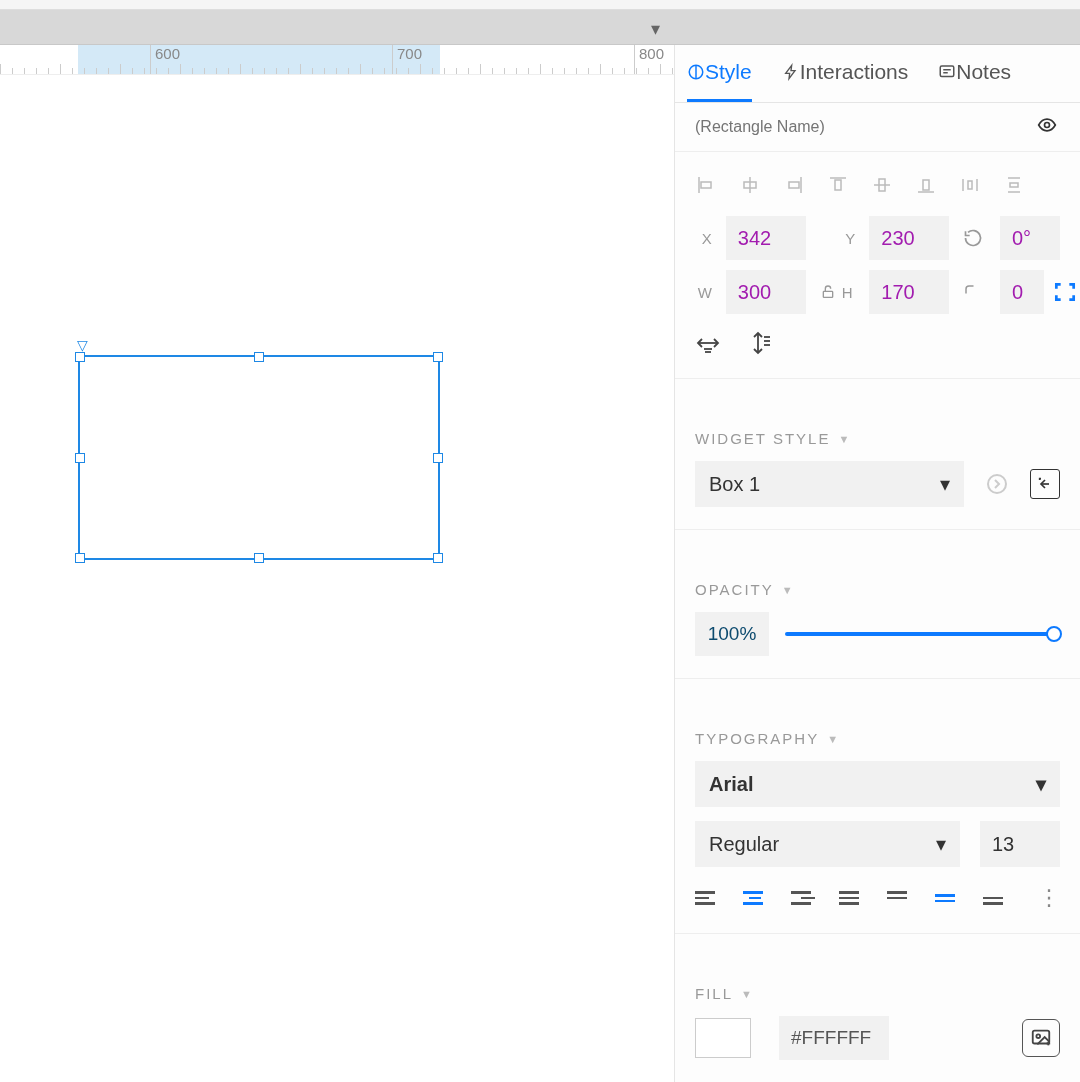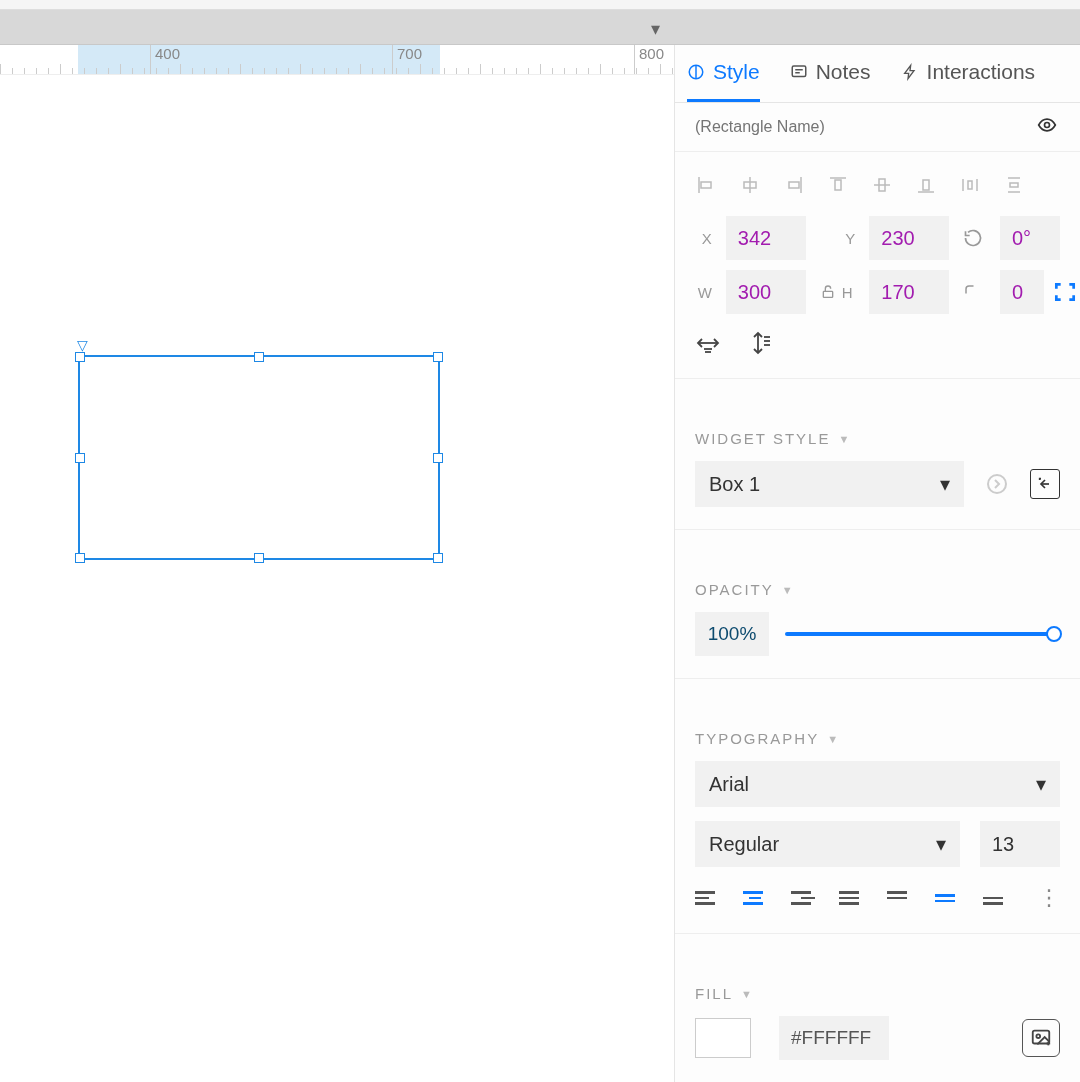--- a/index.html
+++ b/index.html
@@ -27,21 +27,21 @@
 .sel-handle.ml { top: 50%; left: -5px; margin-top: -5px; }
 .sel-handle.mr { top: 50%; right: -5px; margin-top: -5px; }
 .sel-handle.bl { bottom: -5px; left: -5px; }
 .sel-handle.bc { bottom: -5px; left: 50%; margin-left: -5px; }
 .sel-handle.br { bottom: -5px; right: -5px; }
 .move-indicator { position: absolute; top: -20px; left: -3px; color: #1e88e5; font-size: 14px; }
 
 .inspector { width: 406px; border-left: 1px solid #e5e5e5; background: #fdfdfd; display: flex; flex-direction: column; overflow: hidden; }
 
 .tabs { display: flex; height: 64px; border-bottom: 1px solid #e5e5e5; align-items: center; padding: 0 12px; gap: 30px; }
-.tab { display: flex; align-items: center; gap: 8px; font-size: 21px; color: #555; cursor: pointer; height: 100%; border-bottom: 3px solid transparent; }
+.tab { display: flex; align-items: center; font-size: 21px; color: #555; cursor: pointer; height: 100%; border-bottom: 3px solid transparent; }
 .tab.active { color: #0d7aff; border-bottom-color: #0d7aff; }
 .tab-icon { width: 18px; height: 18px; display: inline-flex; align-items: center; justify-content: center; }
 
 .name-row { display: flex; align-items: center; padding: 12px 20px; border-bottom: 1px solid #eee; }
 .name-input { flex: 1; border: none; background: transparent; font-size: 16px; color: #aaa; outline: none; }
 .eye-btn { color: #333; cursor: pointer; }
 
 .section { padding: 16px 20px 22px; border-bottom: 1px solid #eee; }
 .sec-header { font-size: 15px; letter-spacing: 2px; color: #999; font-weight: 500; display: flex; align-items: center; gap: 8px; margin-bottom: 14px; margin-top: 35px; }
 .sec-header .tri { font-size: 11px; color: #bbb; }
@@ -62,21 +62,21 @@
 .select-box { flex: 1; height: 46px; background: #f1f1f1; display: flex; align-items: center; justify-content: space-between; padding: 0 14px; font-size: 20px; color: #333; cursor: pointer; }
 .ws-action { width: 30px; height: 30px; display: inline-flex; align-items: center; justify-content: center; color: #ccc; cursor: pointer; }
 .ws-action.boxed { border: 1.5px solid #333; border-radius: 3px; color: #333; }
 
 .opacity-row { display: flex; align-items: center; gap: 16px; }
 .opacity-val { width: 74px; height: 44px; background: #f1f1f1; display: flex; align-items: center; justify-content: center; font-size: 19px; color: #0c4a6e; }
 .slider-wrap { flex: 1; position: relative; height: 20px; display: flex; align-items: center; }
 .slider-track { width: 100%; height: 4px; background: #0d7aff; border-radius: 2px; }
 .slider-thumb { position: absolute; right: -2px; width: 16px; height: 16px; border-radius: 50%; background: #fff; border: 2px solid #0d7aff; }
 
-.typo-font { height: 46px; background: #f1f1f1; display: flex; align-items: center; justify-content: space-between; padding: 0 14px; font-size: 20px; color: #333; cursor: pointer; margin-bottom: 14px; }
+.typo-font { height: 46px; background: #f1f1f1; display: flex; align-items: center; justify-content: space-between; padding: 0 14px; font-size: 20px; color: #333; cursor: pointer; margin-bottom: 14px; font-weight: bold; }
 .typo-row2 { display: flex; gap: 20px; margin-bottom: 18px; }
 .typo-weight { flex: 1; height: 46px; background: #f1f1f1; display: flex; align-items: center; justify-content: space-between; padding: 0 14px; font-size: 20px; color: #333; cursor: pointer; }
 .typo-size { width: 80px; height: 46px; background: #f1f1f1; border: none; padding: 0 12px; font-size: 20px; color: #333; outline: none; }
 .color-row { display: flex; align-items: center; gap: 14px; margin-bottom: 18px; }
 .color-swatch { width: 56px; height: 40px; background: #333; border: 1px solid #ccc; cursor: pointer; }
 .color-hex { width: 110px; height: 44px; background: #f1f1f1; border: none; padding: 0 12px; font-size: 19px; color: #555; outline: none; }
 .lh-group { margin-left: auto; display: flex; align-items: center; gap: 10px; }
 .lh-icon { color: #555; }
 .lh-val { width: 74px; height: 44px; background: #f1f1f1; display: flex; align-items: center; justify-content: center; font-size: 19px; color: #aaa; }
 .ta-row { display: flex; align-items: center; gap: 24px; }
@@ -94,21 +94,21 @@
 
 <div class="top-toolbar"></div>
 <div class="ribbon-strip">
   <span class="ribbon-dropdown-arrow">▾</span>
 </div>
 
 <div class="main-area">
   <div class="canvas-panel">
     <div class="ruler">
       <div class="ruler-highlight" style="left:78px;width:362px;"></div>
-      <div class="ruler-mark" style="left:150px;">400</div>
+      <div class="ruler-mark" style="left:150px;">600</div>
       <div class="ruler-mark" style="left:392px;">700</div>
       <div class="ruler-mark" style="left:634px;">800</div>
     <div class="ruler-tick-md" style="left: 0px;"></div>
         <div class="ruler-tick-sm" style="left: 12px;"></div>
         <div class="ruler-tick-sm" style="left: 24px;"></div>
         <div class="ruler-tick-sm" style="left: 36px;"></div>
         <div class="ruler-tick-sm" style="left: 48px;"></div>
         <div class="ruler-tick-md" style="left: 60px;"></div>
         <div class="ruler-tick-sm" style="left: 72px;"></div>
         <div class="ruler-tick-sm" style="left: 84px;"></div>
@@ -183,35 +183,35 @@
         <span class="tab-icon">
             <svg width="18" height="18" viewBox="0 0 24 24" fill="none" stroke="#0d7aff" stroke-width="2">
               <circle cx="12" cy="12" r="9"></circle>
               <path d="M12 3v18"></path>
             </svg>
           </span>
         <span>Style</span>
       </div>
       <div class="tab">
         <span class="tab-icon">
+            <svg width="16" height="18" viewBox="0 0 24 24" fill="none" stroke="#555" stroke-width="2">
+              <path d="M13 2L4 14h6l-1 8 9-12h-6l1-8z"></path>
+            </svg>
+          </span>
+        <span>Interactions</span>
+      </div>
+      <div class="tab">
+        <span class="tab-icon">
             <svg width="18" height="18" viewBox="0 0 24 24" fill="none" stroke="#555" stroke-width="2">
               <rect x="3" y="4" width="18" height="14" rx="2"></rect>
               <line x1="7" y1="9" x2="17" y2="9"></line>
               <line x1="7" y1="13" x2="13" y2="13"></line>
             </svg>
           </span>
         <span>Notes</span>
-      </div>
-      <div class="tab">
-        <span class="tab-icon">
-            <svg width="16" height="18" viewBox="0 0 24 24" fill="none" stroke="#555" stroke-width="2">
-              <path d="M13 2L4 14h6l-1 8 9-12h-6l1-8z"></path>
-            </svg>
-          </span>
-        <span>Interactions</span>
       </div>
     </div>
 
     <div class="name-row">
       <input class="name-input" placeholder="(Rectangle Name)" style="">
       <span class="eye-btn"><svg width="26" height="20" viewBox="0 0 24 24" fill="none" stroke="#333" stroke-width="2">
             <path d="M2 12s4-7 10-7 10 7 10 7-4 7-10 7-10-7-10-7z"></path>
             <circle cx="12" cy="12" r="3"></circle>
           </svg></span>
     </div>

